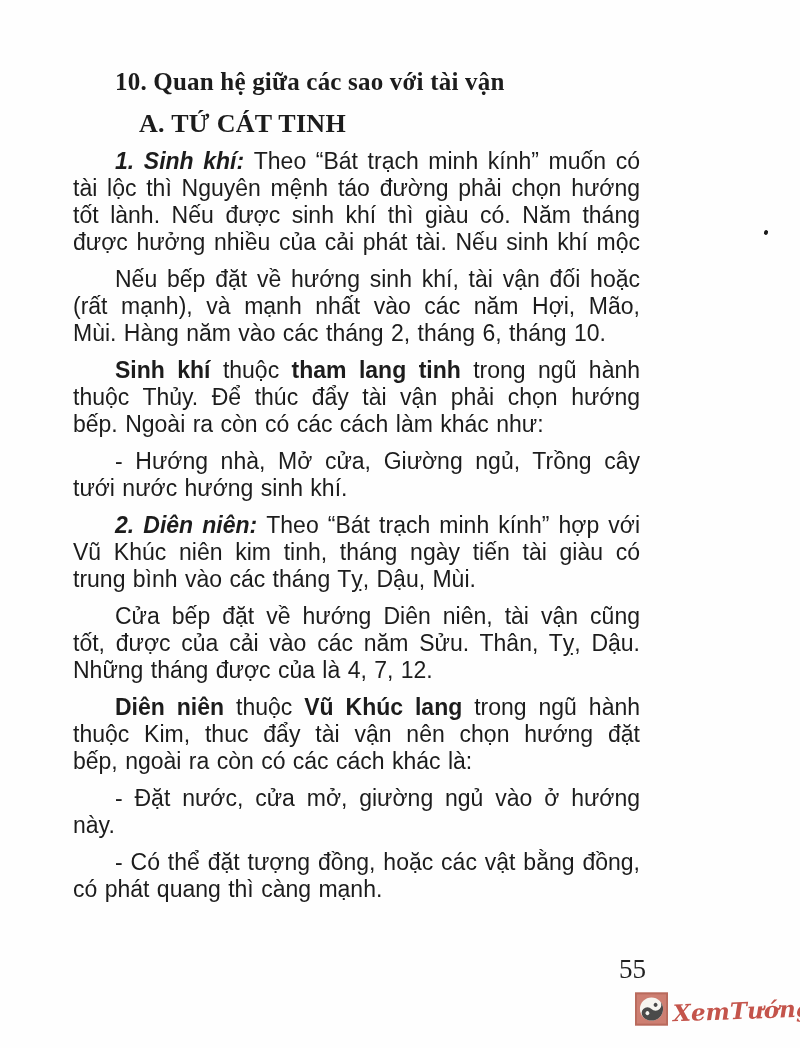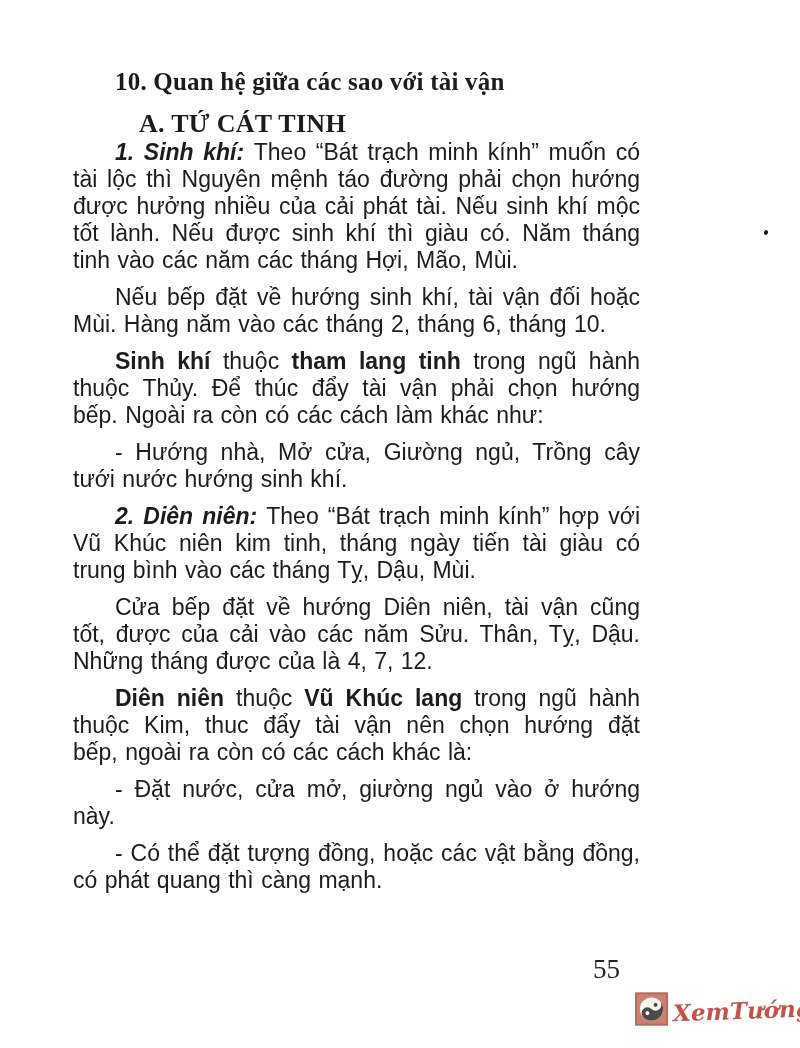--- a/index.html
+++ b/index.html
@@ -24,36 +24,36 @@
     letter-spacing:0.2px;
   }
   .sub-title {
     font-family:"Liberation Serif", serif;
     font-weight:bold;
     font-size:26px;
     line-height:30px;
     margin:11px 0 0 66px;
     letter-spacing:0.3px;
   }
-  .body-text { margin-top:0; }
+  .body-text { margin-top:9px; }
   .para { margin:0 0 10px 0; }
   .line {
     font-size:23px;
     line-height:27px;
     text-align:justify;
     word-spacing:1px;
   }
   .line.just { text-align-last:justify; }
   .line.first { text-indent:42px; }
   .s-n { font-weight:normal; }
   .s-b { font-weight:bold; }
   .s-bi { font-weight:bold; font-style:italic; }
   .page-num {
     position:absolute;
-    left:593px; top:954px;
+    left:619px; top:954px;
     font-family:"Liberation Serif", serif;
     font-size:27px;
     color:#222;
   }
   .watermark {
     position:absolute;
     left:635px; top:992px;
     display:flex;
     align-items:center;
     gap:5px;
@@ -83,26 +83,26 @@
 <div class="page">
 
   <h1 class="sec-title">10. Quan hệ giữa các sao với tài vận</h1>
 
   <h2 class="sub-title">A. TỨ CÁT TINH</h2>
 
   <div class="body-text">
       <div class="para">
         <div class="line first just"><span class="s-bi">1. Sinh khí: </span><span class="s-n">Theo “Bát trạch minh kính” muốn có</span></div>
         <div class="line just"><span class="s-n">tài lộc thì Nguyên mệnh táo đường phải chọn hướng</span></div>
+        <div class="line just"><span class="s-n">tốt lành. Nếu được sinh khí thì giàu có. Năm tháng</span></div>
         <div class="line just"><span class="s-n">được hưởng nhiều của cải phát tài. Nếu sinh khí mộc</span></div>
-        <div class="line just"><span class="s-n">tốt lành. Nếu được sinh khí thì giàu có. Năm tháng</span></div>
-        <div class="line"><span class="s-n">tinh vào các năm các tháng Hợi, Mão, Mùi.</span></div>
       </div>
       <div class="para">
         <div class="line first just"><span class="s-n">Nếu bếp đặt về hướng sinh khí, tài vận đối hoặc</span></div>
+        <div class="line just"><span class="s-n">(rất mạnh), và mạnh nhất vào các năm Hợi, Mão,</span></div>
         <div class="line"><span class="s-n">Mùi. Hàng năm vào các tháng 2, tháng 6, tháng 10.</span></div>
       </div>
       <div class="para">
         <div class="line first just"><span class="s-b">Sinh khí</span><span class="s-n"> thuộc </span><span class="s-b">tham lang tinh</span><span class="s-n"> trong ngũ hành</span></div>
         <div class="line just"><span class="s-n">thuộc Thủy. Để thúc đẩy tài vận phải chọn hướng</span></div>
         <div class="line"><span class="s-n">bếp. Ngoài ra còn có các cách làm khác như:</span></div>
       </div>
       <div class="para">
         <div class="line first just"><span class="s-n">- Hướng nhà, Mở cửa, Giường ngủ, Trồng cây</span></div>
         <div class="line"><span class="s-n">tưới nước hướng sinh khí.</span></div>

